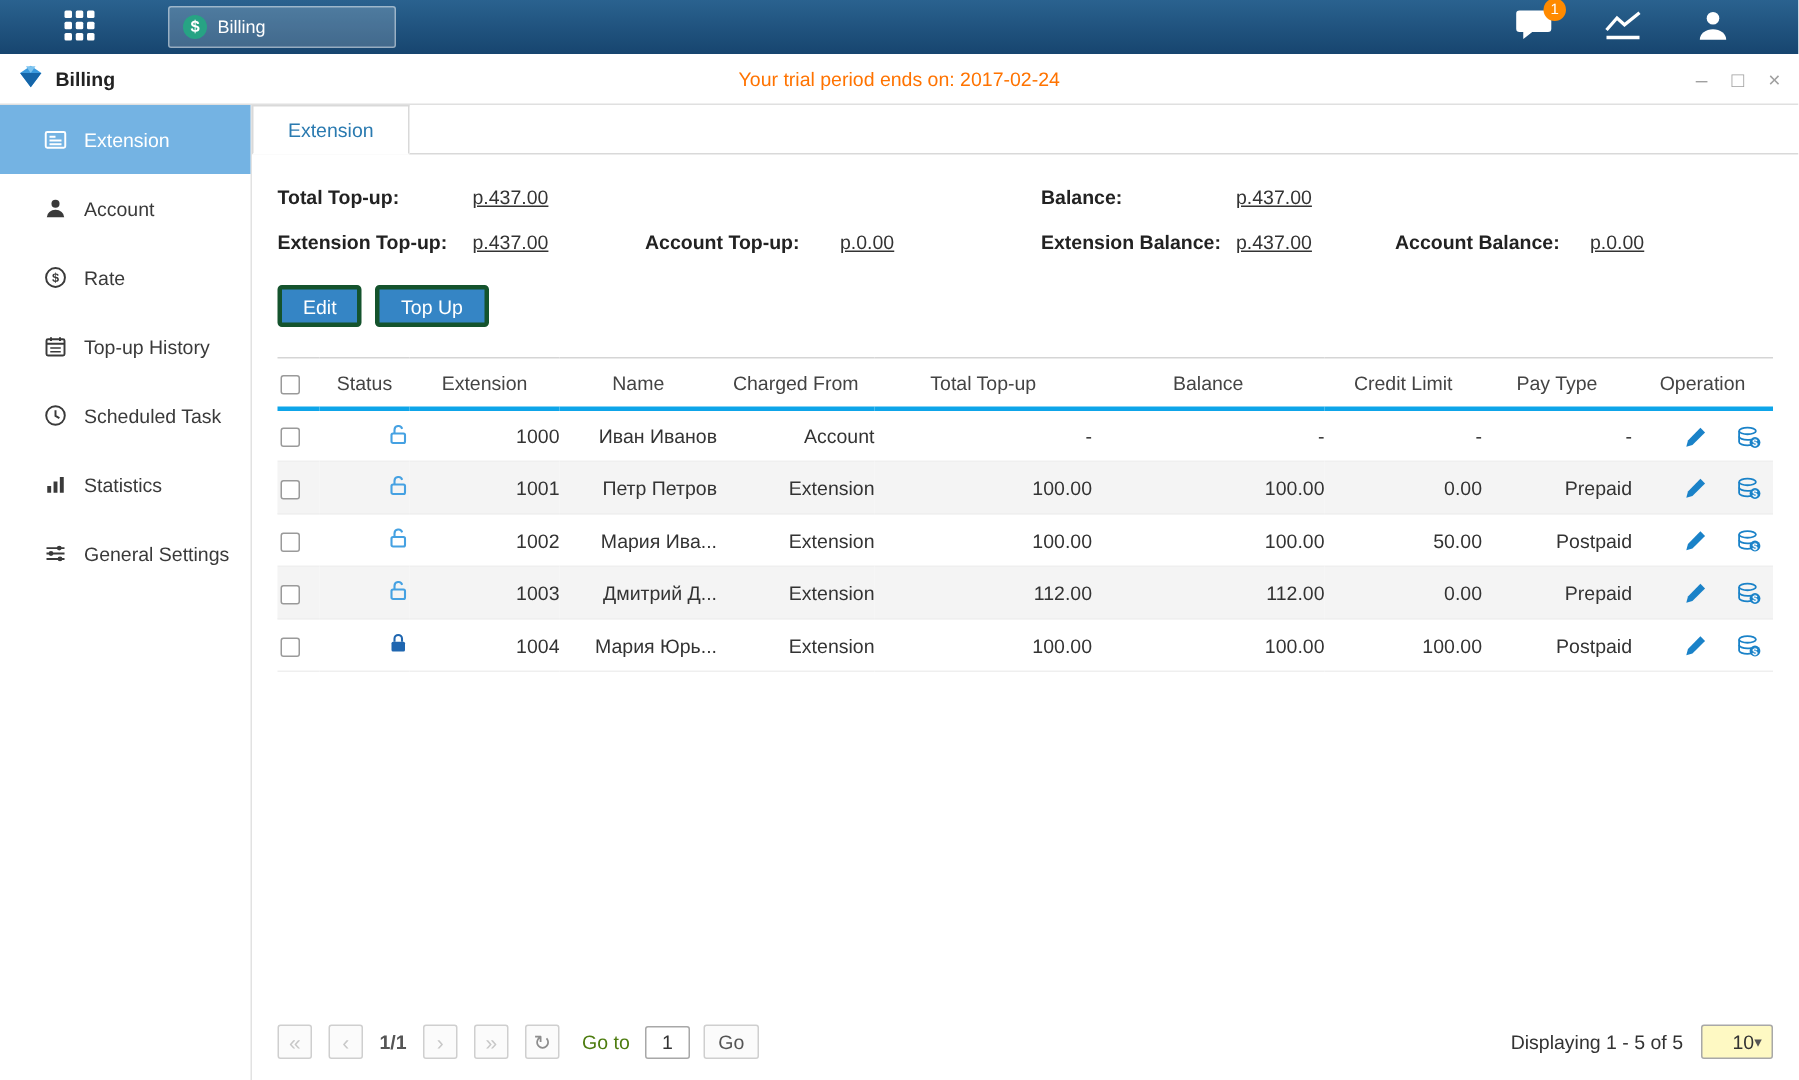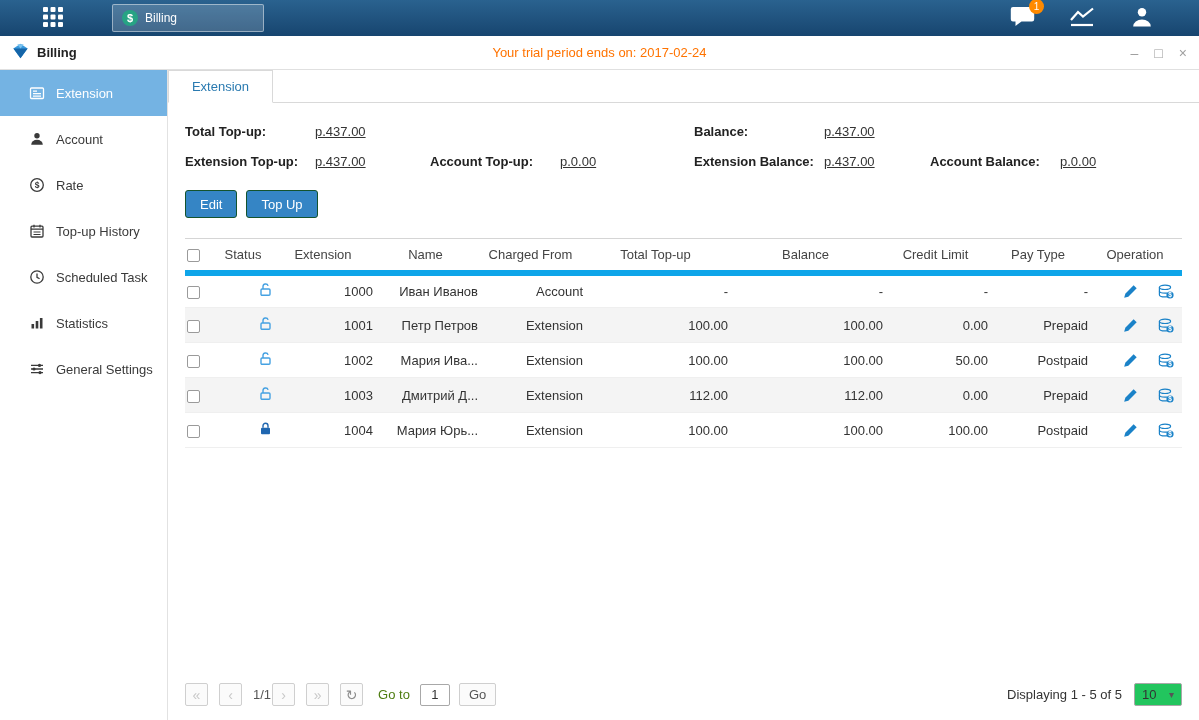--- a/index.html
+++ b/index.html
@@ -34,44 +34,44 @@
   .content { flex:1; display:flex; flex-direction:column; min-width:0; background:#fff; }
   .tabstrip { flex:0 0 33px; border-bottom:1px solid #d9d9d9; display:flex; align-items:flex-end; }
   .tab-active { height:33px; min-width:105px; border:1px solid #d9d9d9; border-bottom:1px solid #fff; margin-bottom:-1px; background:#fff; color:#2a7ab0; display:flex; align-items:center; justify-content:center; padding:0 18px; cursor:pointer; }
 
   .summary { padding:21px 17px 0; display:grid; grid-template-columns:245px 264px 236px 1fr; row-gap:15px; }
   .pair { display:flex; align-items:center; }
   .pair .lbl { font-weight:bold; width:130px; flex:none; color:#222; }
   .pair .val { color:#333;text-decoration:underline; }
 
   .actions { margin:21px 17px 0; display:flex; gap:9px; }
-  .btn-blue { height:28px; padding:0 14px; background:#3585c5; border:1px solid #14532d; border-radius:3px; color:#fff; font-size:13px; font-family:inherit; cursor:pointer; }
+  .btn-blue { height:28px; padding:0 14px; background:#3585c5; border:3px solid #14532d; border-radius:3px; color:#fff; font-size:13px; font-family:inherit; cursor:pointer; }
 
   .ext-table { width:calc(100% - 34px); margin:20px 17px 0; border-collapse:collapse; font-size:13px; table-layout:fixed; }
-  .ext-table thead th { height:34px; border-top:1px solid #d5d5d5; border-bottom:6px solid #0ea5e9; font-weight:normal; color:#444; text-align:center; }
+  .ext-table thead th { height:34px; border-top:1px solid #d5d5d5; border-bottom:3px solid #0ea5e9; font-weight:normal; color:#444; text-align:center; }
   .ext-table th.col-check, .ext-table td.col-check { text-align:left; padding-left:2px; }
   .ext-table tbody td { height:35px; text-align:right; border-bottom:1px solid #efefef; color:#333; }
   .ext-table tbody tr:nth-child(even) { background:#f4f4f4; }
   input[type="checkbox"] { appearance:none; -webkit-appearance:none; width:13px; height:13px; border:1px solid #9a9a9a; border-radius:2px; background:#fff; cursor:pointer; vertical-align:middle; }
   .lock { display:inline-flex; }
   .lock-open { color:#45a1e2; }
   .lock-closed { color:#1f66b0; }
   .ops { white-space:nowrap; }
   .op-icon { display:inline-flex; color:#1a82c8; cursor:pointer; margin:0 8px; vertical-align:middle; }
 
   
   .pagination { margin-top:auto; padding:0 17px 14px; display:flex; align-items:center; }
   .pg-btn { width:23px; height:23px; border:1px solid #cfcfcf; border-radius:2px; background:#fbfbfb; display:flex; align-items:center; justify-content:center; color:#8d8d8d; font-size:14px; cursor:pointer; margin-right:11px; user-select:none; }
   .pg-btn.disabled { color:#c8c8c8; cursor:default; }
-  .pg-indicator { margin-right:1px; color:#555; }
+  .pg-indicator { margin-right:11px; color:#555;font-weight:bold; }
   .goto-label { margin:0 10px 0 4px; color:#4d7c0f; }
   .goto-input { width:30px; height:22px; border:1px solid #a8a8a8; border-radius:2px; text-align:center; font-family:inherit; font-size:13px; color:#333; margin-right:9px; }
   .go-btn { height:23px; padding:0 9px; border:1px solid #cfcfcf; border-radius:2px; background:#fbfbfb; color:#555; font-family:inherit; font-size:13px; cursor:pointer; }
   .pg-right { margin-left:auto; display:flex; align-items:center; gap:12px; }
-  .pagesize-select { width:48px; height:23px; border:1px solid #a8a8a8; border-radius:2px; background:#22c55e; display:flex; align-items:center; justify-content:space-between; padding:0 7px; color:#333; cursor:pointer; }
+  .pagesize-select { width:48px; height:23px; border:1px solid #a8a8a8; border-radius:2px; background:#fef9c3; display:flex; align-items:center; justify-content:space-between; padding:0 20px; color:#333; cursor:pointer; }
   .caret { font-size:10px; color:#555; }
 </style>
 </head>
 <body>
 
 <div class="screen">
 
   <header class="topbar">
     <div class="app-menu">
       <span>

